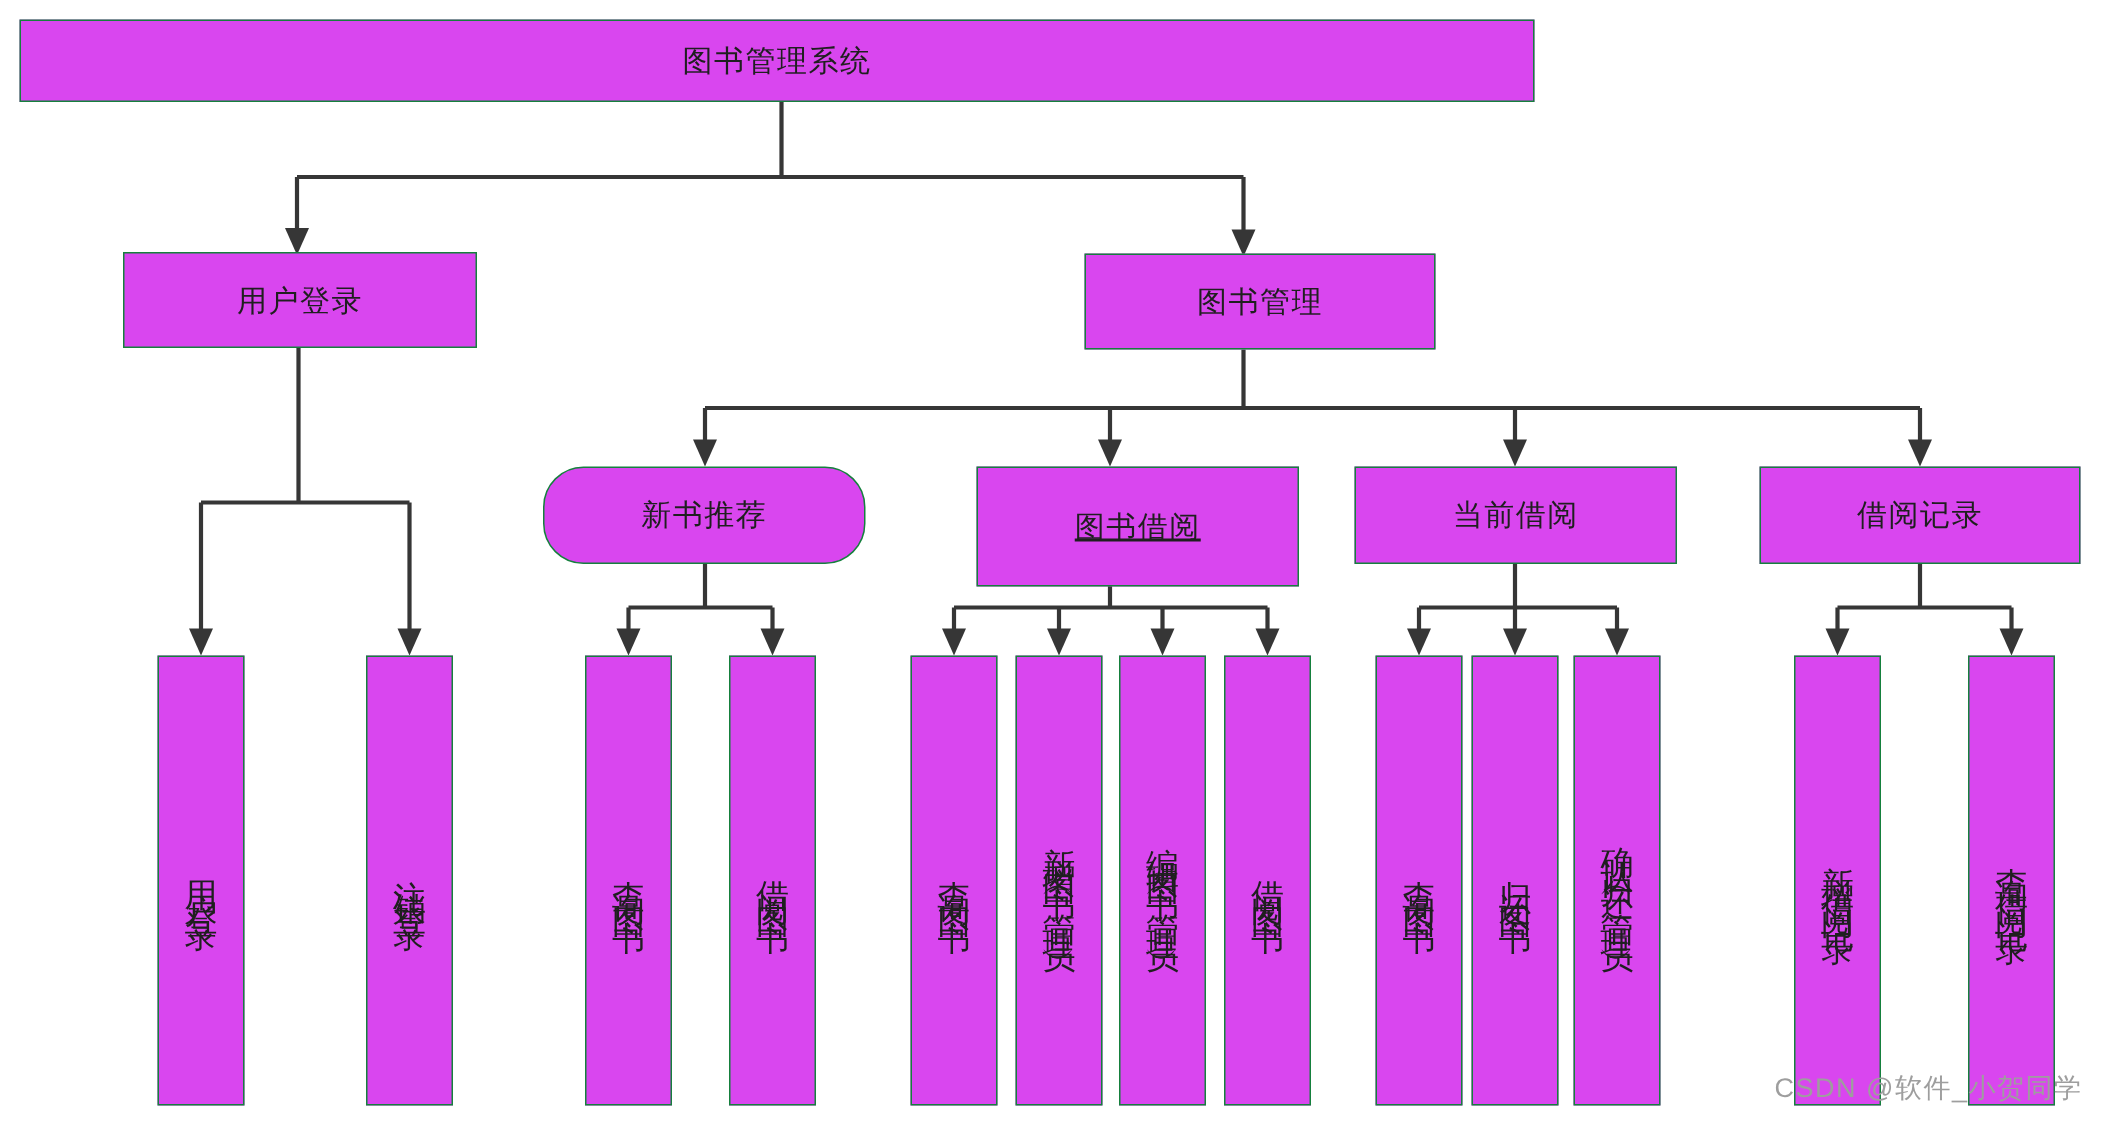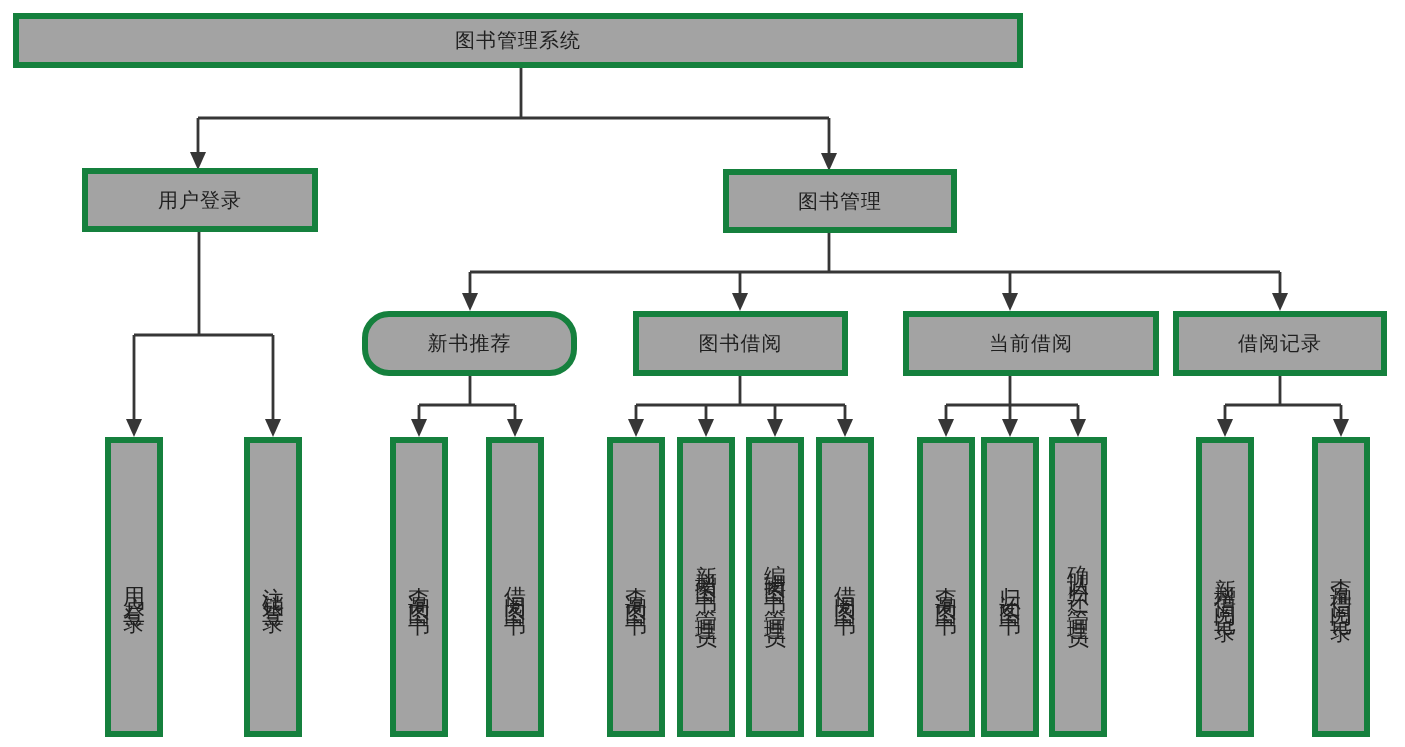--- a/index.html
+++ b/index.html
@@ -8,22 +8,22 @@
     width: 1405px;
     height: 747px;
     background: #ffffff;
     font-family: "Liberation Sans", sans-serif;
     overflow: hidden;
   }
   #wires { position: absolute; left: 0; top: 0; width: 1405px; height: 747px; }
   .box {
     position: absolute;
     box-sizing: border-box;
-    background: #a3a3a3;
-    border: 6px solid #15803d;
+    background: #d946ef;
+    border: 1px solid #15803d;
     color: #1f1f1f;
     display: flex;
     align-items: center;
     justify-content: center;
     text-align: center;
   }
   .hlabel { font-size: 20px; letter-spacing: 1px; }
   .leaf {
     writing-mode: vertical-lr;
     text-orientation: mixed;
@@ -92,36 +92,37 @@
       <polygon points="1333,419 1349,419 1341,437"></polygon>
     </g>
   </svg>
 
   <div class="box hlabel" style="left:13px; top:13px; width:1010px; height:55px;">图书管理系统</div>
 
   <div class="box hlabel" style="left:82px; top:168px; width:236px; height:64px;">用户登录</div>
   <div class="box hlabel" style="left:711px; top:169px; width:234px; height:64px;margin-left:12px;">图书管理</div>
 
   <div class="box hlabel" style="left:362px; top:311px; width:215px; height:65px;border-radius:27px;">新书推荐</div>
-  <div class="box hlabel" style="left:633px; top:311px; width:215px; height:65px;">图书借阅</div>
-  <div class="box hlabel" style="left:903px; top:311px; width:256px; height:65px;">当前借阅</div>
+  <div class="box hlabel" style="left:651px; top:311px; width:215px; height:80px;text-decoration:underline;">图书借阅</div>
+  <div class="box hlabel" style="left:903px; top:311px; width:215px; height:65px;">当前借阅</div>
   <div class="box hlabel" style="left:1173px; top:311px; width:214px; height:65px;">借阅记录</div>
 
   <div class="box leaf" style="left:105px;">用户登录</div>
   <div class="box leaf" style="left:244px;">注销登录</div>
 
   <div class="box leaf" style="left:390px;">查询图书</div>
   <div class="box leaf" style="left:486px;">借阅图书</div>
 
   <div class="box leaf" style="left:607px;">查询图书</div>
   <div class="box leaf" style="left:677px;">新增图书（管理员）</div>
   <div class="box leaf" style="left:746px;">编辑图书（管理员）</div>
   <div class="box leaf" style="left:816px;">借阅图书</div>
 
   <div class="box leaf" style="left:917px;">查询图书</div>
   <div class="box leaf" style="left:981px;">归还图书</div>
   <div class="box leaf" style="left:1049px;">确认归还（管理员）</div>
 
   <div class="box leaf" style="left:1196px;">新增借阅记录</div>
   <div class="box leaf" style="left:1312px;">查询借阅记录</div>
 
+  <div class="watermark">CSDN @软件_小贺同学</div>
 
 </div>
 
 </body></html>

